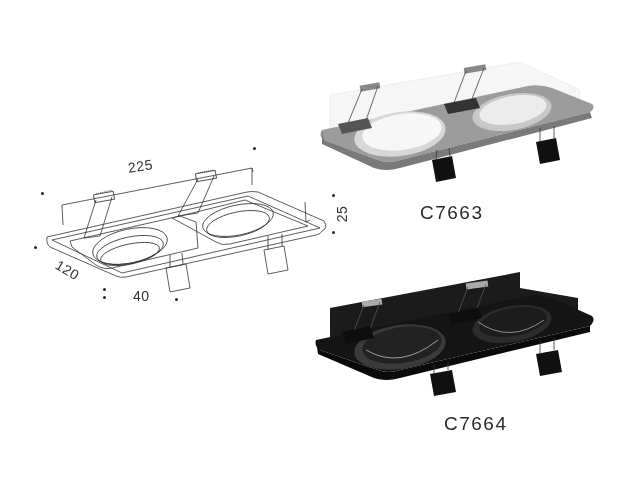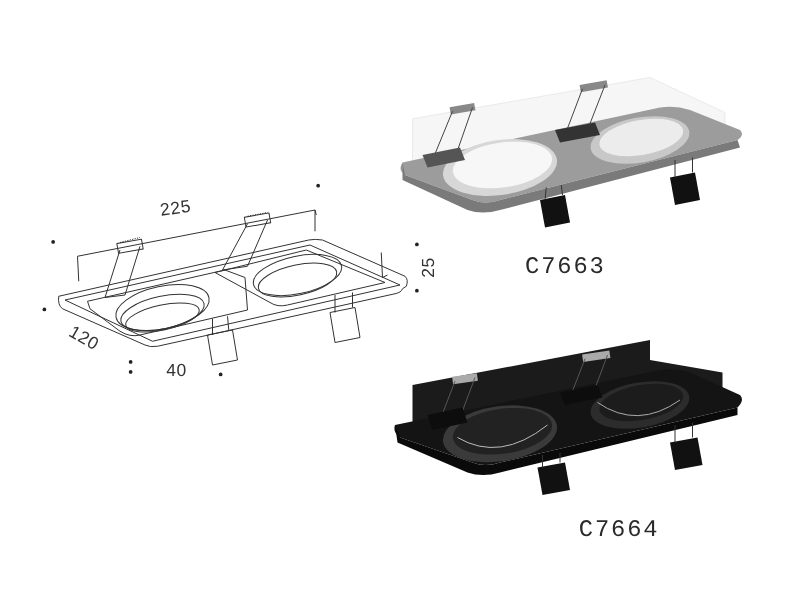--- a/index.html
+++ b/index.html
@@ -1,18 +1,18 @@
 <!DOCTYPE html>
 <html><head>
 <meta charset="utf-8">
 <style>
   html, body { margin:0; padding:0; background:#ffffff; }
   body { width:630px; height:490px; position:relative; overflow:hidden; font-family:"Liberation Sans", sans-serif; }
   .dim-label { position:absolute; font-size:14px; color:#333; font-weight:300; letter-spacing:0.5px; }
-  .code-label { position:absolute; font-size:19px; color:#2a2a2a; letter-spacing:1.5px; font-weight:300;font-family:Liberation Mono, monospace; }
+  .code-label { position:absolute; font-size:19px; color:#2a2a2a; letter-spacing:1.5px; font-weight:300; }
   .dot { position:absolute; width:3px; height:3px; border-radius:50%; background:#222; }
   svg { position:absolute; left:0; top:0; }
 </style>
 </head>
 <body>
 
 <div>
 
   <svg width="630" height="490" viewBox="0 0 630 490">
     <g fill="none" stroke="#333" stroke-width="0.8" stroke-linejoin="round">
@@ -109,15 +109,15 @@
     <path d="M342 332 L370 326 L374 338 L346 344 Z" fill="#0d0d0d"></path>
     <rect x="466" y="282" width="22" height="6" fill="#aaa" transform="rotate(-8 477 285)"></rect>
     <path d="M468 287 L456 318 M486 284 L474 316" stroke="#555" stroke-width="0.8"></path>
     <path d="M448 314 L478 308 L482 318 L452 324 Z" fill="#0d0d0d"></path>
 
     <path d="M430 374 L452 370 L456 392 L434 396 Z" fill="#111"></path>
     <path d="M434 364 L434 374 M448 362 L448 370" stroke="#333" stroke-width="0.8"></path>
     <path d="M536 354 L558 350 L562 372 L540 376 Z" fill="#111"></path>
     <path d="M540 340 L540 354 M554 338 L554 350" stroke="#333" stroke-width="0.8"></path>
   </svg>
-  <span class="code-label" style="left:463px; top:413px;">C7664</span>
+  <span class="code-label" style="left:444px; top:413px;">C7664</span>
 
 </div>
 
 </body></html>

